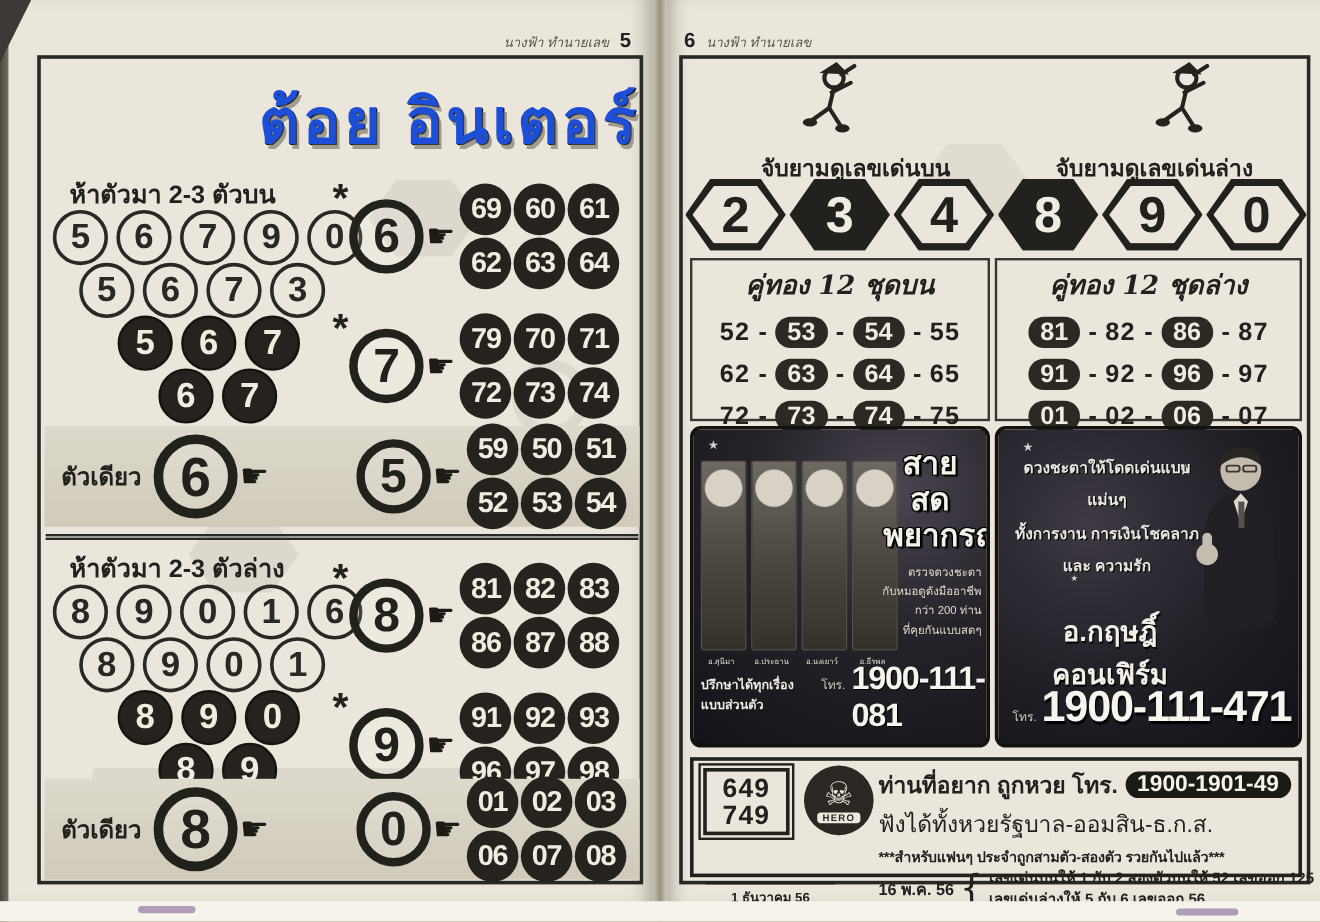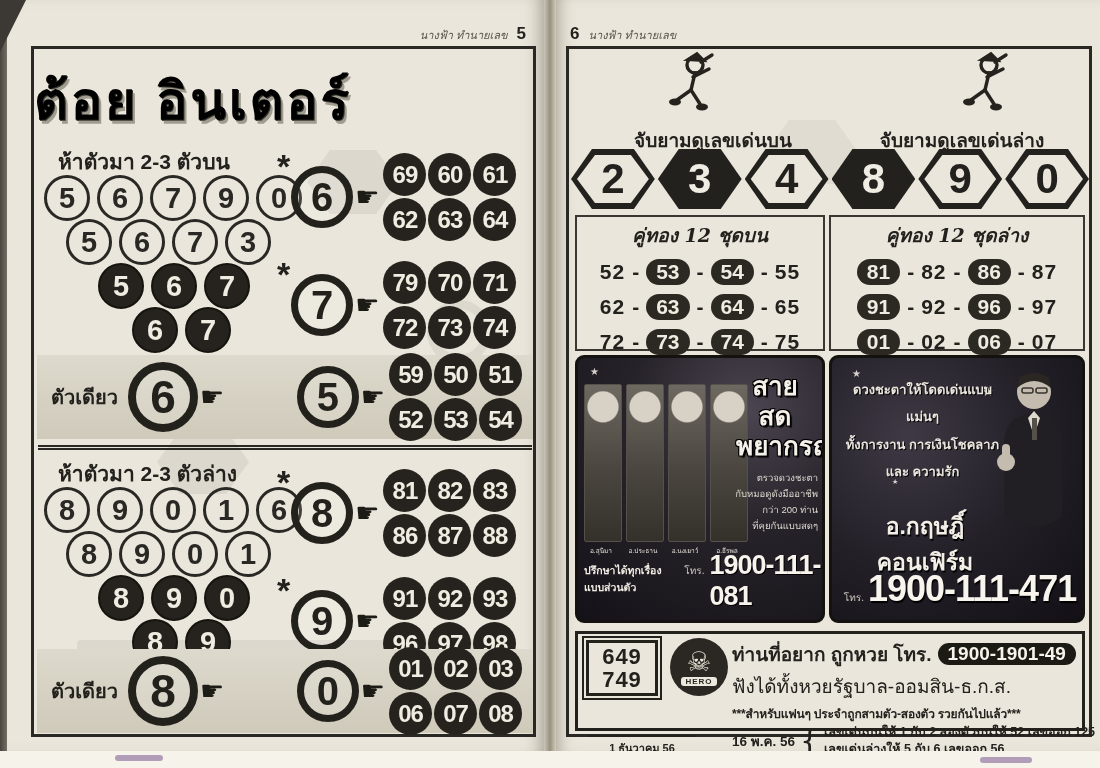--- a/index.html
+++ b/index.html
@@ -28,22 +28,22 @@
   .pg-head .brand{font-style:italic;font-size:11px;color:#5a564d;}
   .pg-head .pno{font-weight:bold;font-size:17px;}
   .ph-l{right:18px;}
   .ph-r{left:14px;}
 
   .main-box{position:absolute;border:3px solid #2a2824;background:transparent;}
   .box-l{left:24px;top:46px;width:505px;height:691px;}
   .box-r{left:10px;top:46px;width:526px;height:691px;}
 
   
-  .big-title{position:absolute;left:0;top:10px;width:100%;text-align:left;
-     font-size:52px;font-weight:bold;letter-spacing:3px;color:#000000;
+  .big-title{position:absolute;left:0;top:10px;width:100%;text-align:right;
+     font-size:52px;font-weight:bold;letter-spacing:3px;color:#1d4ed8;
      text-shadow:3px 4px 0 rgba(99,94,82,.55),1px 1px 0 #0a0a08;}
   .sec-head{position:absolute;font-size:21px;font-weight:bold;}
   .h1{left:24px;top:96px;}
   .h2{left:24px;top:408px;}
   .divider{position:absolute;left:4px;top:396px;width:494px;height:5px;
      border-top:2px solid #2a2824;border-bottom:2px solid #2a2824;}
   .crow{position:absolute;display:flex;gap:7px;}
   .r1a{left:10px;top:126px;} .r1b{left:32px;top:170px;}
   .r1c{left:64px;top:214px;} .r1d{left:98px;top:258px;}
   .r2a{left:10px;top:438px;} .r2b{left:32px;top:482px;}
@@ -82,21 +82,21 @@
   .hexcell{position:relative;z-index:0;width:84px;height:60px;background:#23211d;
      clip-path:polygon(25% 0,75% 0,100% 50%,75% 100%,25% 100%,0 50%);
      display:flex;align-items:center;justify-content:center;font-size:42px;font-weight:bold;color:#23211d;}
   .hexcell::before{content:"";position:absolute;inset:6px;z-index:-1;background:#eae6db;
      clip-path:polygon(25% 0,75% 0,100% 50%,75% 100%,25% 100%,0 50%);}
   .hexcell.filled{color:#efece3;}
   .hexcell.filled::before{background:#23211d;}
   .ptable{position:absolute;top:166px;height:136px;border:2px solid #3a3732;background:#eae6db;}
   .pt1{left:6px;width:250px;} .pt2{left:260px;width:256px;}
   .ptitle{margin-top:3px;text-align:center;font-family:"DejaVu Serif","Liberation Serif",serif;
-     font-style:italic;font-weight:bold;font-size:19px;}
+     font-style:italic;font-weight:bold;font-size:22px;}
   .prow{display:flex;align-items:center;justify-content:center;gap:7px;margin-top:9px;
      font-size:21px;font-weight:bold;}
   .pcell{letter-spacing:1px;}
   .pcell.hl{background:#2c2923;color:#f0ece1;border-radius:16px;padding:1px 10px;letter-spacing:0;}
   .sep{font-weight:bold;}
   .ad{position:absolute;top:306px;height:268px;border:3px solid #14120e;border-radius:9px;overflow:hidden;}
   .ad-l{left:6px;width:250px;background:radial-gradient(circle at 70% 20%,#4a4550 0%,#262229 45%,#141218 100%);}
   .ad-r{left:260px;width:256px;background:radial-gradient(circle at 30% 30%,#3e3944 0%,#232028 50%,#121016 100%);}
   .adstar{position:absolute;color:#e9e6df;font-size:10px;opacity:.9;}
   .strips{position:absolute;left:6px;top:26px;display:flex;gap:4px;}

